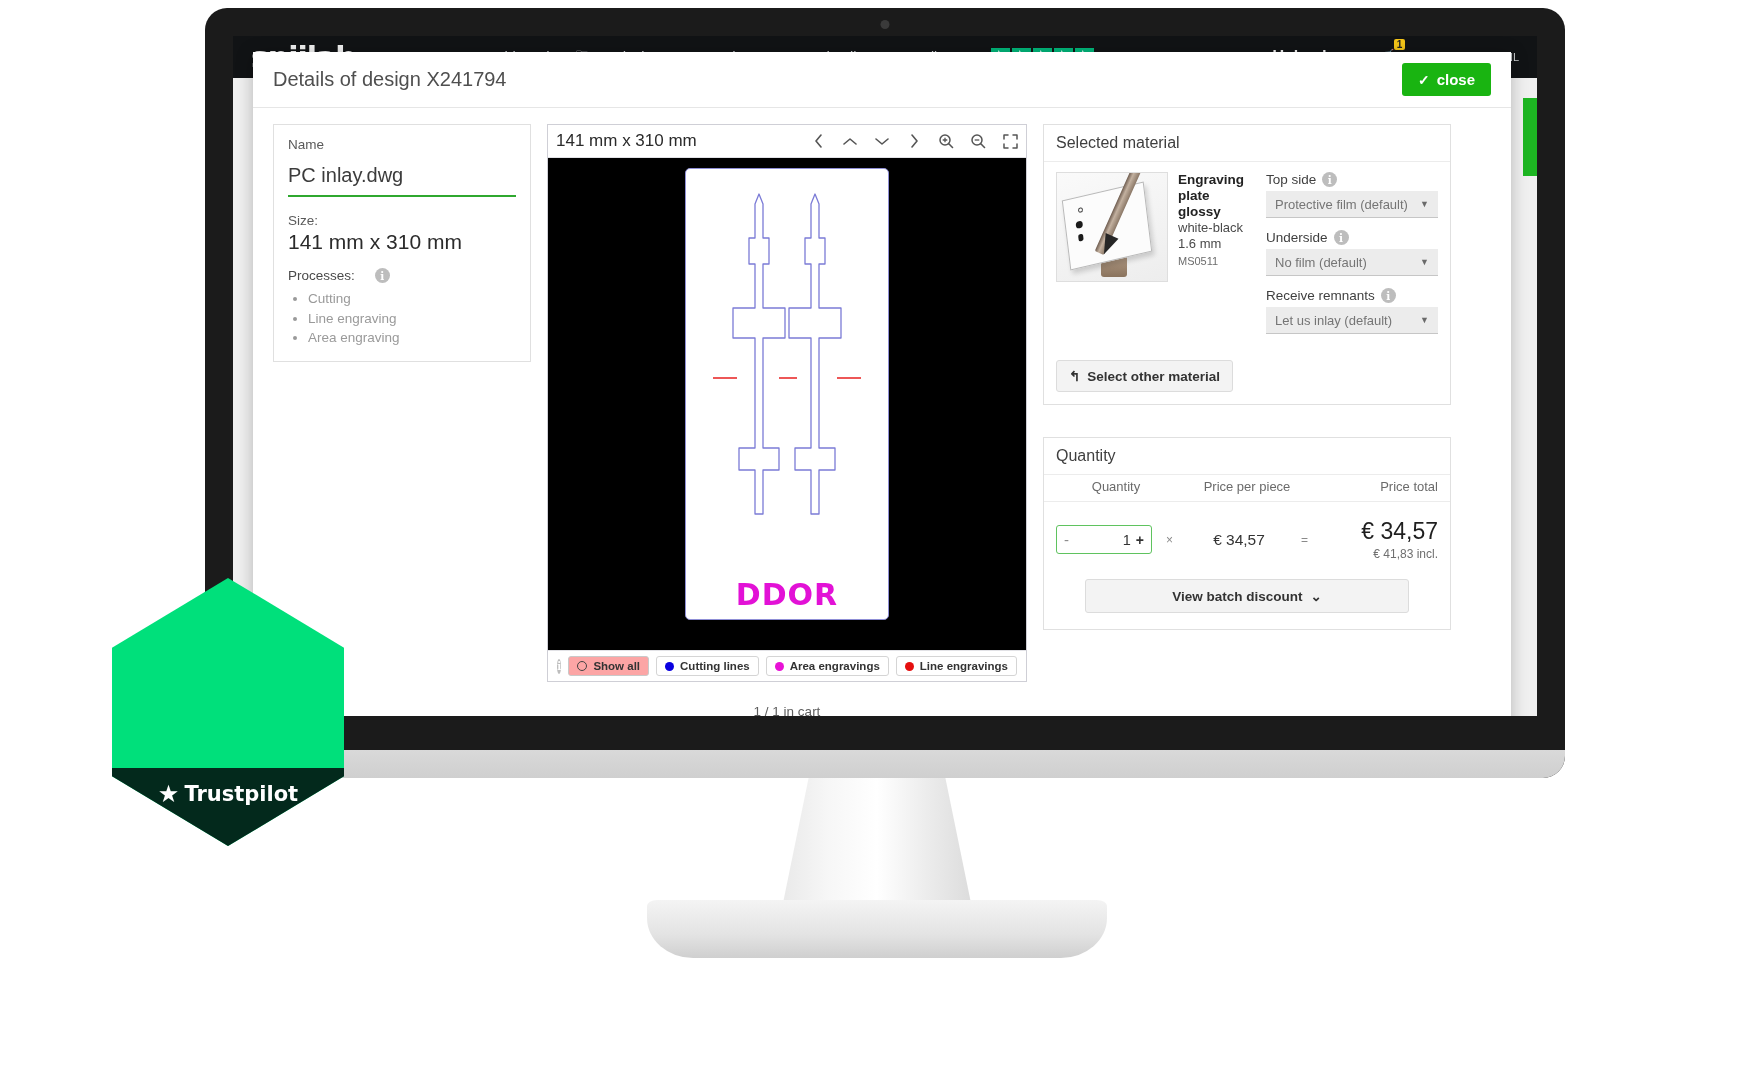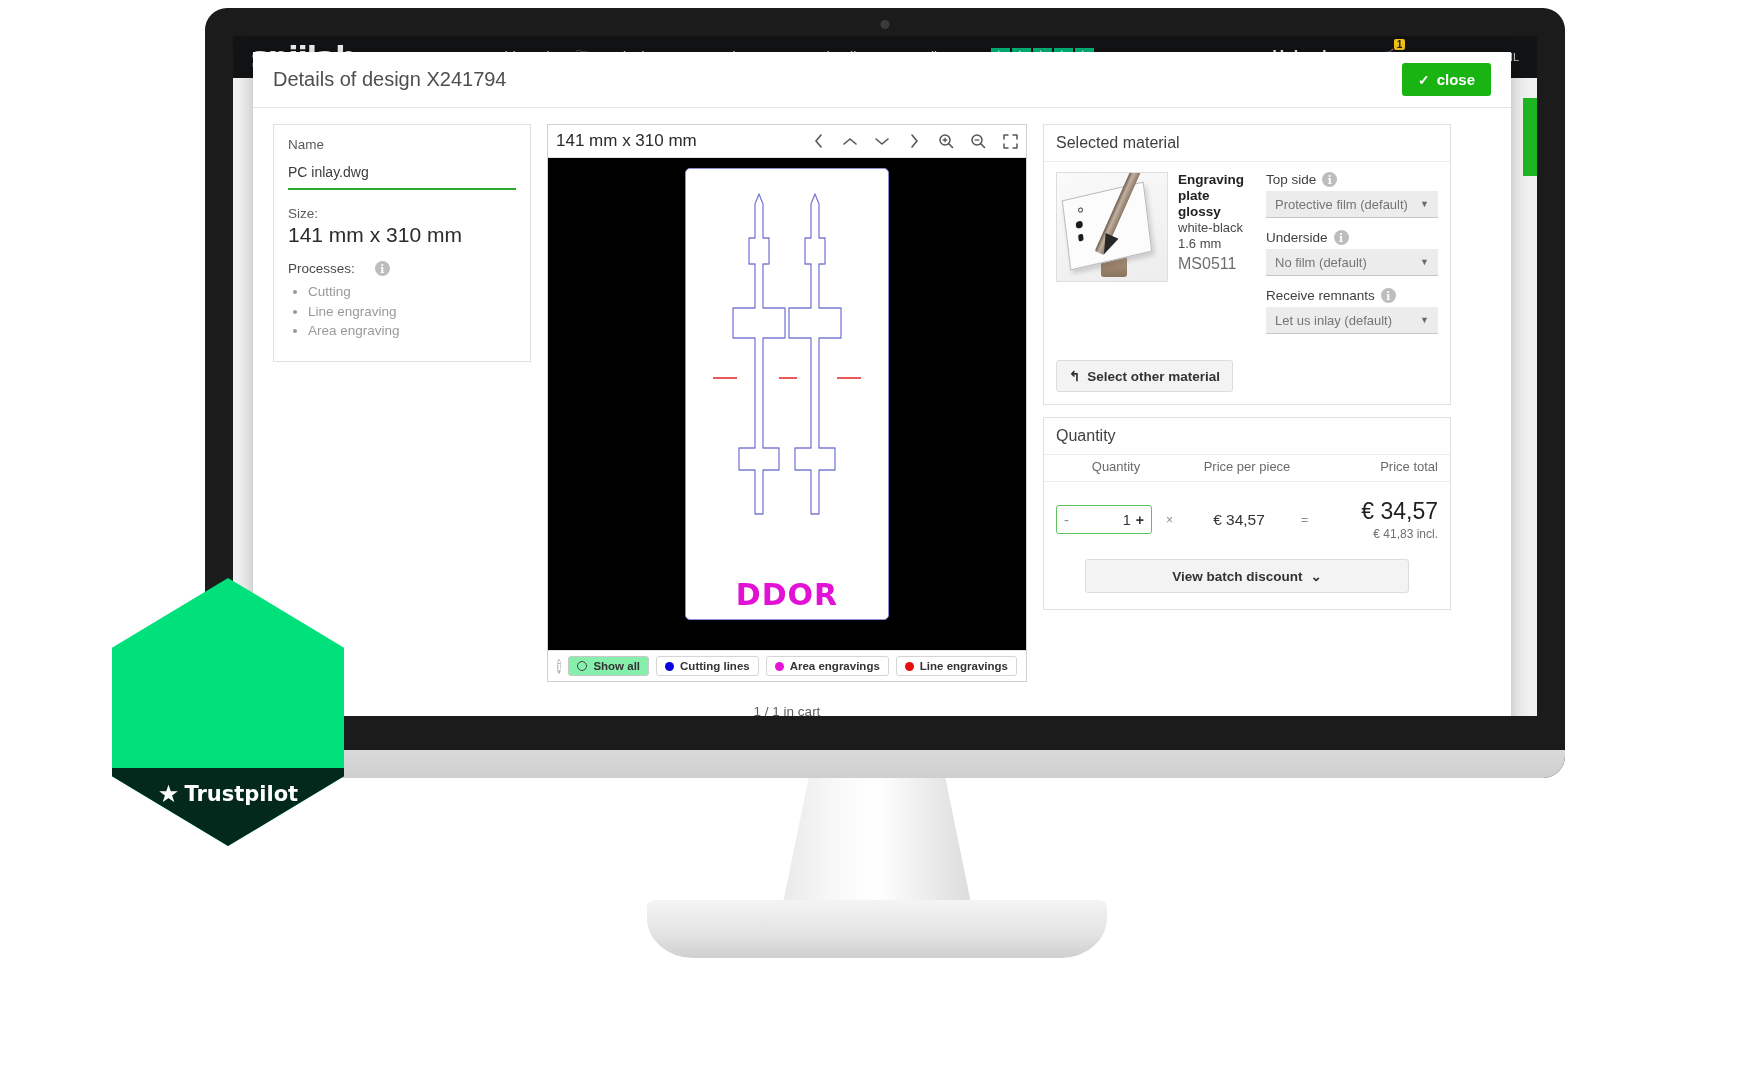--- a/index.html
+++ b/index.html
@@ -87,21 +87,21 @@
   }
   .close-check { font-size:14px; font-weight:700; }
 
   .modal-body { display:flex; padding:16px 20px 0 20px; gap:16px; }
 
   
   .left-col { width:258px; }
   .card { border:1px solid #e0e0e0; background:#fff; }
   .info-card { padding:12px 14px 18px 14px; height:238px; }
   .lbl-name { font-size:13.5px; color:#5a5a5a; margin-bottom:12px; }
-  .val-name { font-size:14px; color:#3c3c3c; padding-bottom:8px; border-bottom:2px solid #2fa82f; }
+  .val-name { font-size:20px; color:#3c3c3c; padding-bottom:8px; border-bottom:2px solid #2fa82f; }
   .lbl-size { font-size:13.5px; color:#5a5a5a; margin-top:16px; }
   .val-size { font-size:21px; color:#2b2b2b; margin-top:2px; }
   .lbl-proc { font-size:13.5px; color:#4a4a4a; margin-top:14px; display:flex; align-items:center; gap:20px;}
   .proc-list { margin:6px 0 0 0; padding-left:20px; }
   .proc-list li { font-size:13.5px; color:#9a9a9a; line-height:1.45; }
   .iinfo {
     display:inline-flex; align-items:center; justify-content:center;
     width:15px; height:15px; border-radius:50%; background:#bdbdbd; color:#fff;
     font-size:10.5px; font-weight:700; font-family:"DejaVu Serif", serif;
   }
@@ -130,21 +130,21 @@
   .viewer-legend {
     height:31px; display:flex; align-items:center; gap:7px; padding:0 9px;
     border-top:1px solid #e2e2e6; background:#fff;
   }
   .lg-btn {
     display:flex; align-items:center; gap:6px; font-size:11.5px; color:#333;
     border:1px solid #d5d5d5; border-radius:3px; padding:3px 8px; background:#fff;
     cursor:pointer; white-space:nowrap; font-weight:700;
     font-family:"Liberation Sans", sans-serif;
   }
-  .lg-btn.active { background:#86efac; border-color:#c9c9c9; }
+  .lg-btn.active { background:#fca5a5; border-color:#c9c9c9; }
   .dot { width:9px; height:9px; border-radius:50%; display:inline-block; }
   .ring { width:10px; height:10px; border-radius:50%; border:1.6px solid #444; display:inline-block;}
   .cart-note { text-align:center; font-size:13.5px; color:#5e5e5e; margin-top:22px; }
 
   
   .right-col { width:408px; }
   .panel { border:1px solid #e0e0e0; background:#fff; }
   .panel-head { font-size:16px; color:#3f3f3f; padding:9px 12px; border-bottom:1px solid #ececec; }
   .mat-body { display:flex; padding:10px 12px 14px 12px; gap:10px; }
   .mat-thumb {
@@ -168,37 +168,37 @@
     border-top:20px solid #262626; transform:rotate(24deg);
   }
   .puck {
     position:absolute; left:44px; bottom:4px; width:26px; height:22px;
     background:linear-gradient(180deg,#b39c86,#8a735d); border-radius:3px;
   }
   .dotmark { position:absolute; border-radius:50%; background:#1b1b1b; }
   .mat-text { width:78px; flex:0 0 auto; }
   .mat-name { font-size:13.5px; font-weight:700; color:#222; line-height:1.18; }
   .mat-sub { font-size:13px; color:#4a4a4a; line-height:1.25; }
-  .mat-code { font-size:16px; color:#6d6d6d; margin-top:3px; }
+  .mat-code { font-size:11px; color:#6d6d6d; margin-top:3px; }
   .mat-opts { flex:1; }
   .opt-lbl { font-size:13.5px; color:#3f3f3f; display:flex; align-items:center; gap:6px; margin-bottom:4px; }
   .opt-lbl + .select { margin-bottom:12px; }
   .select {
     background:#ececec; border:none; border-bottom:1px solid #c6c6c6;
     height:27px; display:flex; align-items:center; padding:0 9px;
     font-size:13px; color:#757575; cursor:pointer;
   }
   .caret { margin-left:auto; font-size:9px; color:#6a6a6a; }
   .select-other {
     margin:0 12px 12px 12px; display:inline-flex; align-items:center; gap:7px;
     background:#f3f3f3; border:1px solid #dcdcdc; border-radius:3px;
     padding:7px 12px; font-size:13.5px; font-weight:700; color:#333; cursor:pointer;
     font-family:"Liberation Sans", sans-serif;
   }
-  .qty-panel { margin-top:12px; }
+  .qty-panel { margin-top:32px; }
   .qty-head-row {
     display:flex; padding:4px 12px 7px 12px; border-bottom:1px solid #ececec;
     font-size:13px; color:#6b6b6b;
   }
   .qh1 { width:120px; text-align:center; }
   .qh2 { flex:1; text-align:center; }
   .qh3 { width:120px; text-align:right; }
   .qty-row { display:flex; align-items:center; padding:16px 12px 4px 12px; }
   .stepper {
     width:96px; height:29px; border:1px solid #5fc35f; border-radius:3px;

